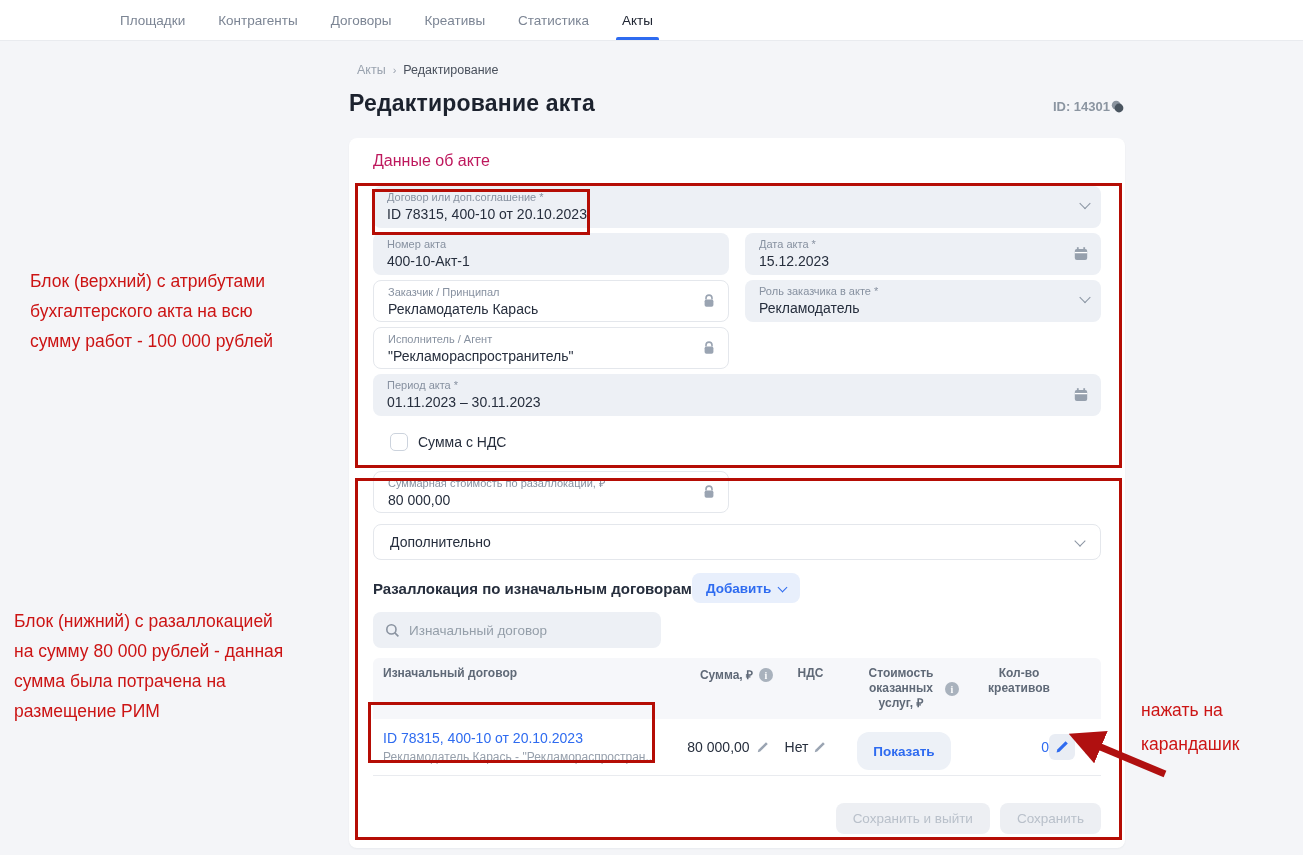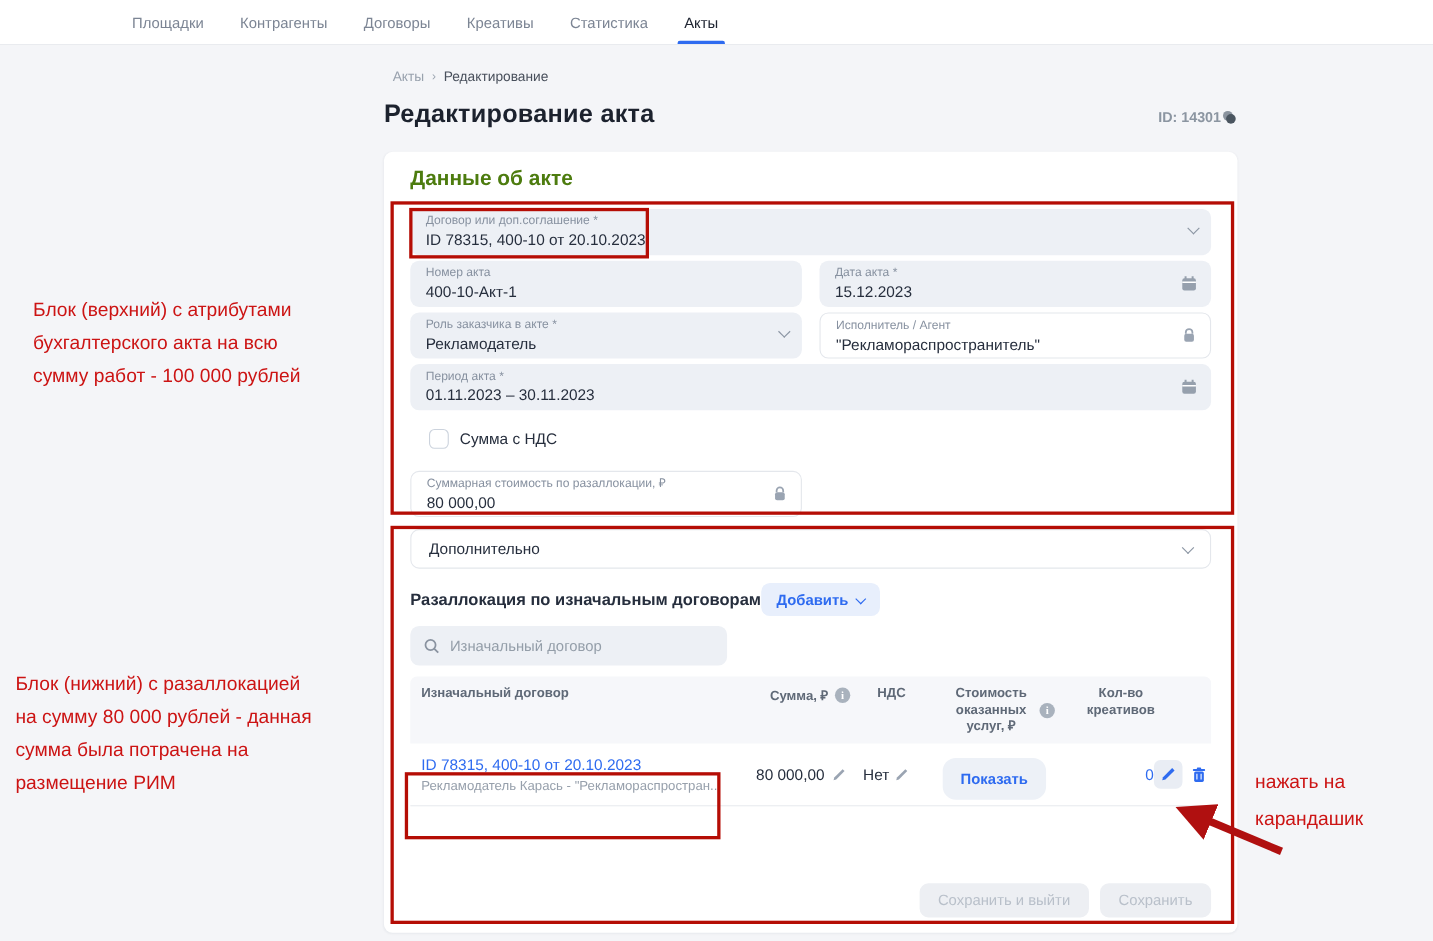--- a/index.html
+++ b/index.html
@@ -36,21 +36,21 @@
     display:flex; justify-content:space-between; align-items:flex-end;
   }
   .page-title { font-size:23px; font-weight:bold; color:#1c222e; letter-spacing:.2px; }
   .page-id { display:flex; align-items:center; gap:0; font-size:13px; font-weight:bold; color:#8b95a1; padding-bottom:3px; }
   
   .card {
     position:absolute; left:349px; top:138px; width:776px; height:710px;
     background:#ffffff; border-radius:8px; box-shadow:0 1px 2px rgba(20,30,50,.05);
     padding:14px 24px;
   }
-  .section-title { font-size:19px; font-weight:bold; color:#4d7c0f; margin-bottom:16px; }
+  .section-title { font-size:16px; font-weight:normal; color:#be185d; margin-bottom:16px; }
   .grid2 { display:grid; grid-template-columns:1fr 1fr; gap:5px 16px; margin-bottom:5px; }
   .field {
     position:relative; height:42px; border-radius:8px;
     background:#edf0f5; padding:5px 36px 5px 14px; cursor:pointer;
   }
   .field.full { margin-bottom:5px; }
   .field.locked { background:#ffffff; border:1px solid #e4e7ec; }
   .field .f-label { font-size:11px; line-height:13px; color:#8791a0; white-space:nowrap; overflow:hidden; }
   .field .f-value { font-size:14px; line-height:19px; color:#262e3d; margin-top:1px; white-space:nowrap; }
   .f-icon { position:absolute; right:12px; top:50%; transform:translateY(-50%); display:flex; }
@@ -186,20 +186,30 @@
       <span class="f-icon">
         <svg class="ic" width="16" height="16" viewBox="0 0 16 16" fill="none" stroke="#96a0ad" stroke-width="1.6">
           <rect x="1.8" y="3" width="12.4" height="11" rx="2" fill="#96a0ad" stroke="none"></rect>
           <line x1="1.8" y1="6.6" x2="14.2" y2="6.6" stroke="#ffffff" stroke-width="1.3"></line>
           <line x1="4.8" y1="1.2" x2="4.8" y2="3.6" stroke="#96a0ad" stroke-width="1.8"></line>
           <line x1="11.2" y1="1.2" x2="11.2" y2="3.6" stroke="#96a0ad" stroke-width="1.8"></line>
         </svg>
       </span>
     </div>
 
+    <div class="field locked">
+      <div class="f-label">Заказчик / Принципал</div>
+      <div class="f-value">Рекламодатель Карась</div>
+      <span class="f-icon">
+        <svg class="ic" width="14" height="15" viewBox="0 0 14 15">
+          <path d="M4 6V4.6a3 3 0 016 0V6" fill="none" stroke="#9aa4b2" stroke-width="1.6"></path>
+          <rect x="2.6" y="6" width="8.8" height="7.2" rx="1.8" fill="#9aa4b2"></rect>
+        </svg>
+      </span>
+    </div>
 
     <div class="field">
       <div class="f-label">Роль заказчика в акте *</div>
       <div class="f-value">Рекламодатель</div>
       <span class="f-icon chev">
           <span class="chevron"></span>
         </span>
     </div>
 
     <div class="field locked">

